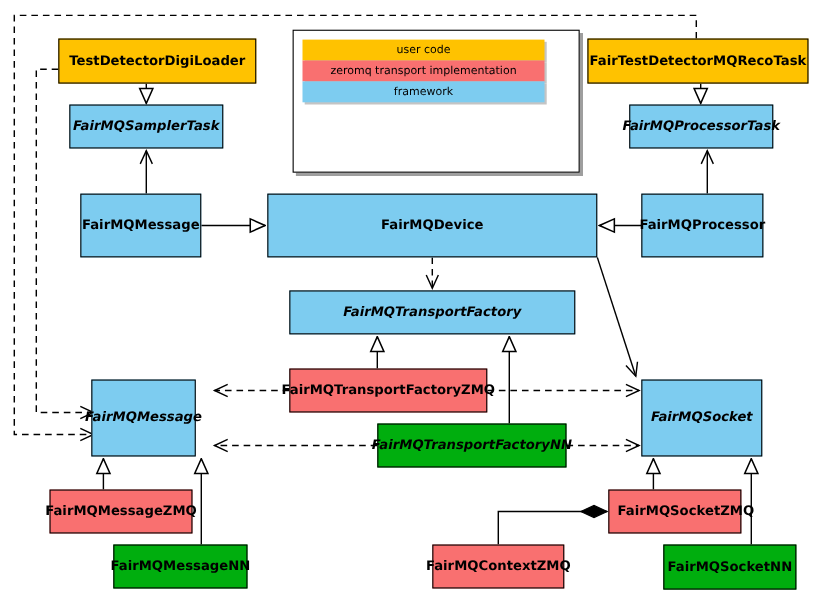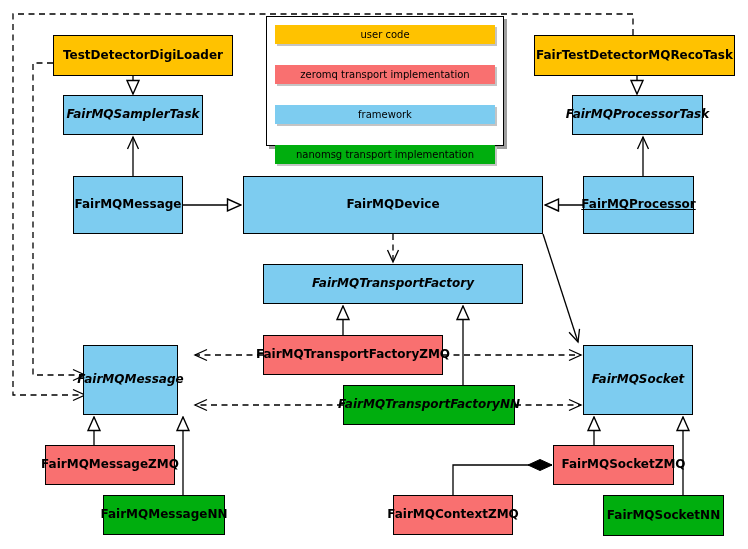--- a/index.html
+++ b/index.html
@@ -27,24 +27,24 @@
   #n-factorynn{left:343px;top:385px;width:172px;height:40px;font-style:italic;}
   #n-message{left:83px;top:345px;width:95px;height:70px;}
   #n-socket{left:583px;top:345px;width:110px;height:70px;}
   #n-messagezmq{left:33px;top:445px;width:130px;height:40px;margin-left:12px;}
   #n-messagenn{left:103px;top:495px;width:122px;height:40px;}
   #n-socketzmq{left:553px;top:445px;width:121px;height:40px;padding-left:20px;}
   #n-socketnn{left:603px;top:495px;width:121px;height:41px;}
   #n-contextzmq{left:393px;top:495px;width:120px;height:40px;}
   
   #legend{
-    position:absolute;left:266px;top:16px;width:238px;height:130px;
+    position:absolute;left:266px;top:27px;width:261px;height:130px;
     background:#ffffff;border:1.5px solid #000;box-sizing:border-box;
     box-shadow:3px 3px 0 #9e9e9e;
-    display:flex;flex-direction:column;gap:21px;padding:8px 8px;
+    display:flex;flex-direction:column;gap:0;padding:8px 8px;
   }
   .legend-swatch{
     width:220px;height:19px;flex:0 0 19px;
     display:flex;align-items:center;justify-content:center;
     font-size:10px;color:#000;box-shadow:2px 2px 0 #c4c4c4;white-space:nowrap;
   }
 </style>
 </head>
 <body>
 
@@ -82,32 +82,31 @@
       <polyline points="515,405 581,405" fill="none" stroke="#000000" stroke-width="1.3" stroke-dasharray="6,4.5" marker-end="url(#m-open)"></polyline>
       <polyline points="53,63 33,63 33,375 85,375" fill="none" stroke="#000000" stroke-width="1.3" stroke-dasharray="6,4.5" marker-end="url(#m-open)"></polyline>
       <polyline points="633,35 633,14 13,14 13,395 85,395" fill="none" stroke="#000000" stroke-width="1.3" stroke-dasharray="6,4.5" marker-end="url(#m-open)"></polyline>
       <polyline points="453,495 453,465 552,465" fill="none" stroke="#000000" stroke-width="1.3" marker-end="url(#m-diamond)"></polyline>
     </svg>
 
   <div id="legend">
     <div class="legend-swatch" style="background-color: rgb(255, 194, 0);">user code</div>
     <div class="legend-swatch" style="background-color: rgb(249, 112, 112);">zeromq transport implementation</div>
     <div class="legend-swatch" style="background-color: rgb(125, 204, 240);">framework</div>
-    <div class="legend-swatch" style="background-color: rgb(0, 174, 14);">nanomsg transport implementation</div>
   </div>
 
   <div class="node" id="n-tddl" style="background-color: rgb(255, 194, 0);">TestDetectorDigiLoader</div>
   <div class="node" id="n-ftdmqrt" style="background-color: rgb(255, 194, 0);">FairTestDetectorMQRecoTask</div>
 
   <div class="node abstract" id="n-samplertask" style="background-color: rgb(125, 204, 240);">FairMQSamplerTask</div>
   <div class="node abstract" id="n-processortask" style="background-color: rgb(125, 204, 240);">FairMQProcessorTask</div>
 
   <div class="node" id="n-sampler" style="background-color: rgb(125, 204, 240);">FairMQMessage</div>
   <div class="node" id="n-device" style="background-color: rgb(125, 204, 240);">FairMQDevice</div>
-  <div class="node" id="n-processor" style="background-color: rgb(125, 204, 240); text-decoration: underline;">FairMQProcessor</div>
+  <div class="node" id="n-processor" style="background-color: rgb(125, 204, 240);">FairMQProcessor</div>
 
   <div class="node abstract" id="n-factory" style="background-color: rgb(125, 204, 240);">FairMQTransportFactory</div>
   <div class="node" id="n-factoryzmq" style="background-color: rgb(249, 112, 112);">FairMQTransportFactoryZMQ</div>
   <div class="node" id="n-factorynn" style="background-color: rgb(0, 174, 14);">FairMQTransportFactoryNN</div>
 
   <div class="node abstract" id="n-message" style="background-color: rgb(125, 204, 240);">FairMQMessage</div>
   <div class="node abstract" id="n-socket" style="background-color: rgb(125, 204, 240);">FairMQSocket</div>
 
   <div class="node" id="n-messagezmq" style="background-color: rgb(249, 112, 112);">FairMQMessageZMQ</div>
   <div class="node" id="n-messagenn" style="background-color: rgb(0, 174, 14);">FairMQMessageNN</div>

